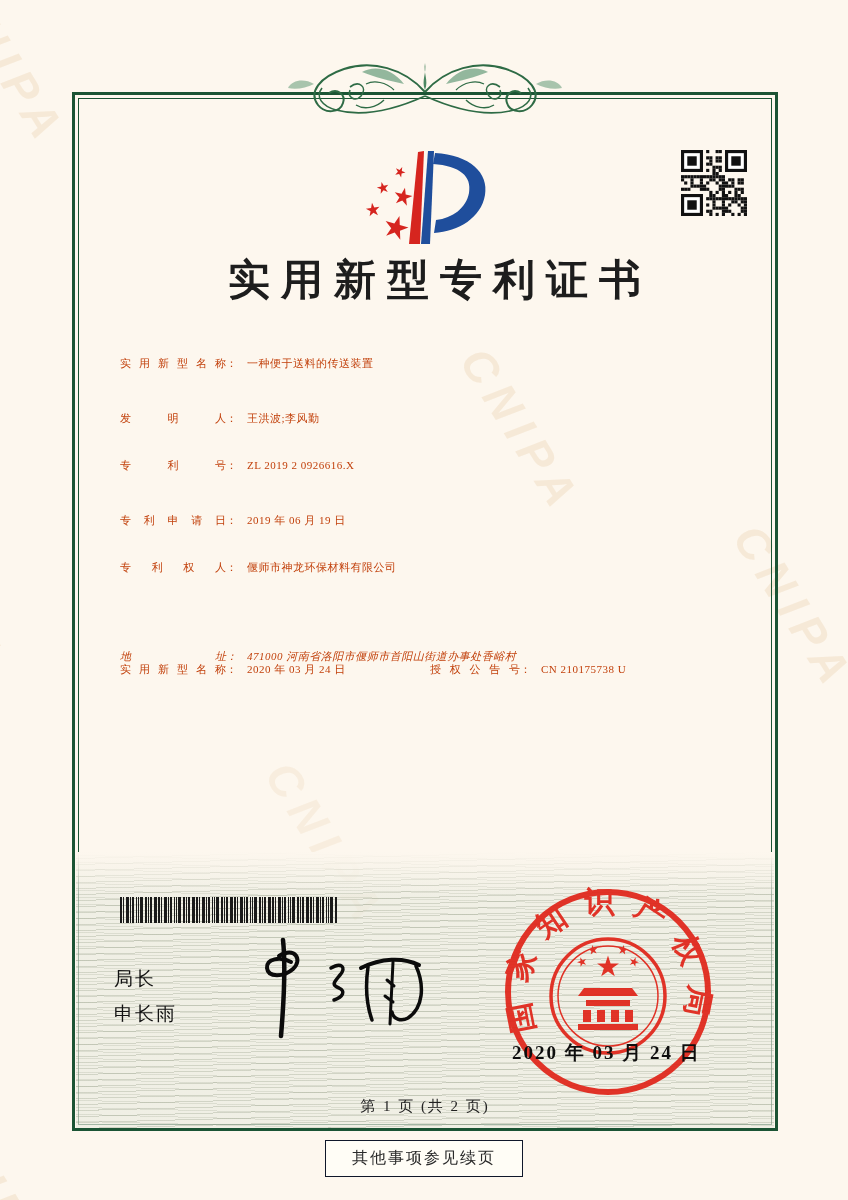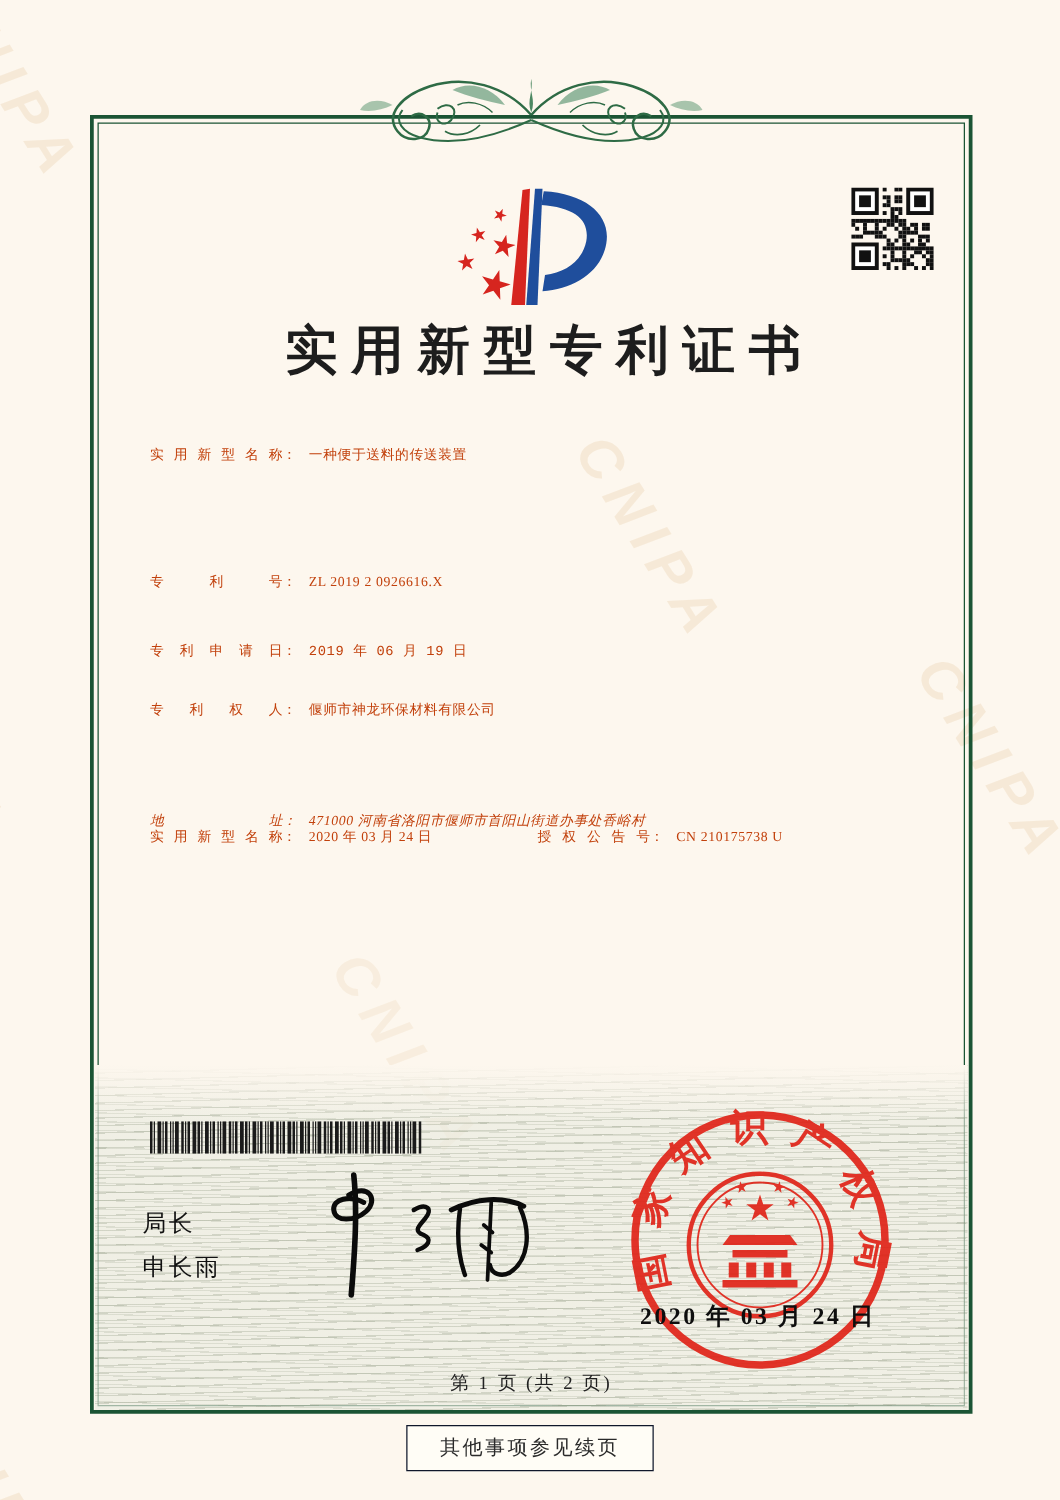--- a/index.html
+++ b/index.html
@@ -283,24 +283,27 @@
   </svg>
 
 <div class="content">
 
 
   <div class="abs title">实用新型专利证书</div>
 
   <div class="abs field-row" style="top:356px;">
     <span class="f-label">实用新型名称</span><span class="f-colon">：</span><span class="f-value">一种便于送料的传送装置</span>
   </div>
+  <div class="abs field-row" style="top:411px;">
+    <span class="f-label">发明人</span><span class="f-colon">：</span><span class="f-value">王洪波;李风勤</span>
+  </div>
   <div class="abs field-row" style="top:458px;">
     <span class="f-label">专利号</span><span class="f-colon">：</span><span class="f-value">ZL 2019 2 0926616.X</span>
   </div>
-  <div class="abs field-row" style="top:513px;font-family:Liberation Mono, monospace;">
+  <div class="abs field-row" style="top:513px;">
     <span class="f-label">专利申请日</span><span class="f-colon">：</span><span class="f-value">2019 年 06 月 19 日</span>
   </div>
   <div class="abs field-row" style="top:560px;">
     <span class="f-label">专利权人</span><span class="f-colon">：</span><span class="f-value">偃师市神龙环保材料有限公司</span>
   </div>
   <div class="abs field-row" style="top:649px;font-style:italic;">
     <span class="f-label">地址</span><span class="f-colon">：</span><span class="f-value">471000 河南省洛阳市偃师市首阳山街道办事处香峪村</span>
   </div>
   <div class="abs field-row" style="top:662px;">
     <span class="f-label">实用新型名称</span><span class="f-colon">：</span><span class="f-value">2020 年 03 月 24 日</span>

